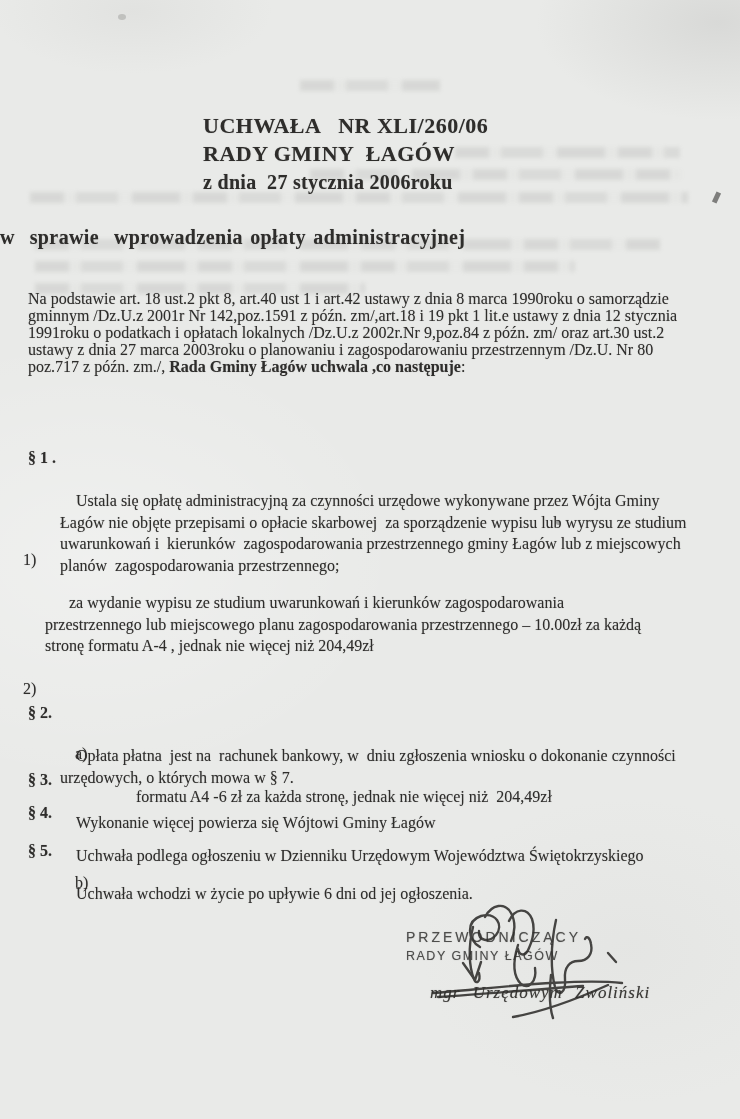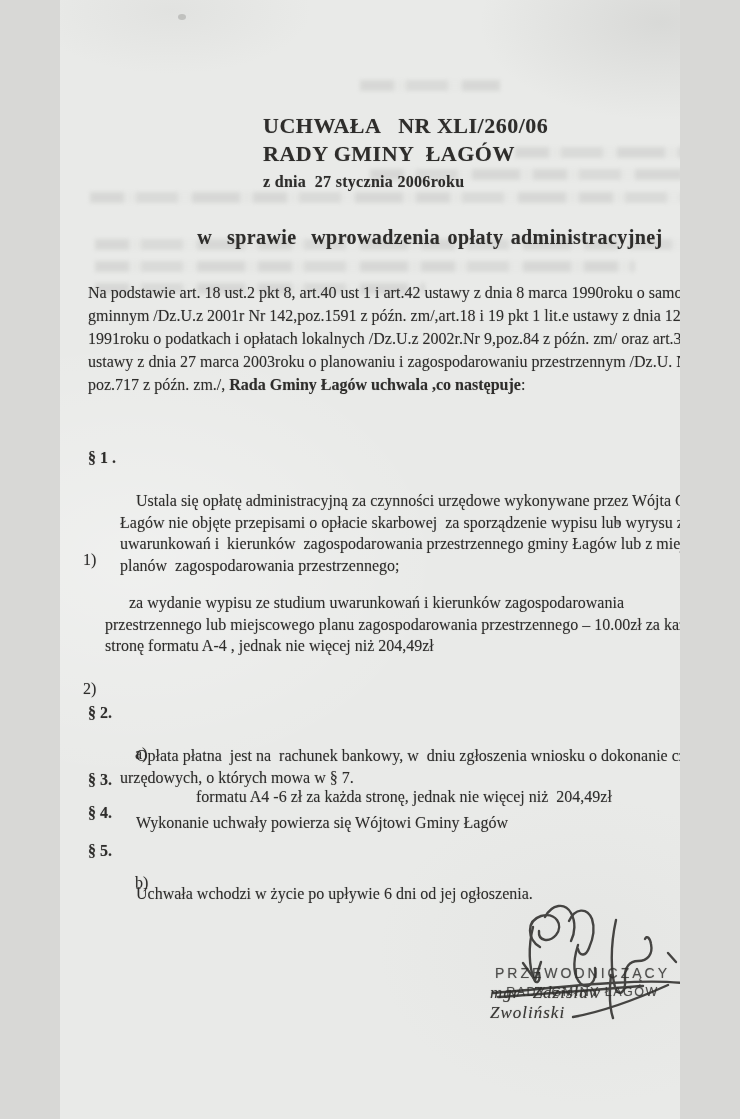--- a/index.html
+++ b/index.html
@@ -1,55 +1,55 @@
 <!DOCTYPE html>
 <html><head>
 <meta charset="utf-8">
 <style>
   html,body{margin:0;padding:0;}
   body{background:#d8d8d6;}
   .page{
     position:relative;
-    width:620px;height:1119px;
+    width:740px;height:1119px;
     margin:0 auto;
     overflow:hidden;
     background-color:#e9eae8;
     background-image:
       radial-gradient(ellipse 260px 140px at 97% 2%, rgba(150,150,148,0.20), transparent 70%),
       radial-gradient(ellipse 200px 90px at 18% 1%, rgba(170,170,168,0.12), transparent 70%),
       radial-gradient(ellipse 420px 300px at 12% 50%, rgba(255,255,255,0.30), transparent 75%),
       radial-gradient(ellipse 300px 220px at 85% 85%, rgba(190,190,188,0.10), transparent 70%);
     font-family:"Liberation Serif", serif;
     color:#2e2d2b;
   }
   .txt{white-space:pre-wrap; text-shadow:0 0 1px rgba(90,90,90,0.40);}
   
   .title-block{position:absolute;left:203px;top:112px;}
   .t1{font-size:22px;font-weight:bold;line-height:28px;letter-spacing:0.5px;}
-  .t3{font-size:16px;font-weight:bold;line-height:28px;letter-spacing:0.3px;}
-  .subject{position:absolute;left:0;top:226px;width:740px;text-align:center;
+  .t3{font-size:20px;font-weight:bold;line-height:28px;letter-spacing:0.3px;}
+  .subject{position:absolute;left:0;top:226px;width:740px;text-align:left;
     font-size:20px;font-weight:bold;letter-spacing:0.4px;word-spacing:2px;}
   
-  .basis{position:absolute;left:28px;top:281px;width:652px;
-    font-size:16px;line-height:23px;margin:0;}
+  .basis{position:absolute;left:28px;top:290px;width:652px;
+    font-size:16px;line-height:17px;margin:0;}
   .section{position:absolute;left:28px;font-size:16px;line-height:21.5px;padding-left:32px;}
   .marker{position:absolute;left:0;top:0;font-weight:bold;}
   .sec1{top:447px;width:644px;}
   .sec2{top:702px;width:665px;}
   .sec3{top:769px;width:690px;}
   .sec4{top:802px;width:690px;}
   .sec5{top:840px;width:690px;}
   .list{position:absolute;left:23px;top:549px;font-size:16px;line-height:21.5px;}
   .li{position:relative;padding-left:22px;width:600px;}
   .limark{position:absolute;left:0;top:0;}
   .subli{position:relative;margin-left:30px;padding-left:29px;width:540px;}
   
-  .stamp{position:absolute;left:425px;top:929px;width:195px;text-align:center;
+  .stamp{position:absolute;left:406px;top:929px;width:195px;
     font-family:"Liberation Sans", sans-serif;color:#4e4e4c;
-    text-shadow:0 0 1px rgba(90,90,90,0.5);margin-top:36px;}
+    text-shadow:0 0 1px rgba(90,90,90,0.5);}
   .stamp-l1{font-size:14px;letter-spacing:3px;}
   .stamp-l2{font-size:12.5px;letter-spacing:1.5px;margin-top:4px;}
   .signed-name{position:absolute;left:430px;top:983px;font-size:17px;font-style:italic;
     letter-spacing:1px;word-spacing:7px;color:#3a3936;
     text-shadow:0 0 1px rgba(70,70,70,0.5);}
   .sig-svg{position:absolute;left:425px;top:875px;width:280px;height:170px;}
   
   .ghost{position:absolute;height:11px;filter:blur(2px);opacity:0.55;
     background:repeating-linear-gradient(90deg,
       rgba(125,125,123,0.30) 0 34px, rgba(125,125,123,0.05) 34px 46px,
@@ -105,35 +105,36 @@
       </div>
     </div>
   </div>
 
   <div class="section sec2 txt">
     <span class="marker">§ 2.</span>
     <span>Opłata płatna  jest na  rachunek bankowy, w  dniu zgłoszenia wniosku o dokonanie czynności urzędowych, o których mowa w § 7.</span>
   </div>
   <div class="section sec3 txt">
     <span class="marker">§ 3.</span>
-    <span>Wykonanie uchwały powierza się Wójtowi Gminy Łagów</span>
+    <span>Wykonanie więcej powierza się Wójtowi Gminy Łagów</span>
   </div>
   <div class="section sec4 txt">
     <span class="marker">§ 4.</span>
+    <span>Uchwała podlega ogłoszeniu w Dzienniku Urzędowym Województwa Świętokrzyskiego</span>
   </div>
   <div class="section sec5 txt">
     <span class="marker">§ 5.</span>
     <span>Uchwała wchodzi w życie po upływie 6 dni od jej ogłoszenia.</span>
   </div>
 
   <div class="stamp">
     <div class="stamp-l1">PRZEWODNICZĄCY</div>
     <div class="stamp-l2">RADY GMINY ŁAGÓW</div>
   </div>
-  <div class="signed-name">mgr  Zdzisław  Zwoliński</div>
+  <div class="signed-name">mgr  Urzędowym  Zwoliński</div>
 
   <svg class="sig-svg" viewBox="0 0 280 170">
     <g fill="none" stroke="#2f2e2c" stroke-width="2.4" stroke-linecap="round" opacity="0.88">
 
       <path d="M 48,52 C 43,72 44,92 49,104 C 51,110 56,107 54,98"></path>
       <path d="M 38,88 L 50,105 L 56,87"></path>
 
       <path d="M 55,72 C 42,64 41,46 56,41 C 71,37 79,50 71,60 C 64,68 53,66 54,56"></path>
 
       <path d="M 60,42 C 67,29 80,27 86,38 C 91,47 90,58 86,66"></path>

